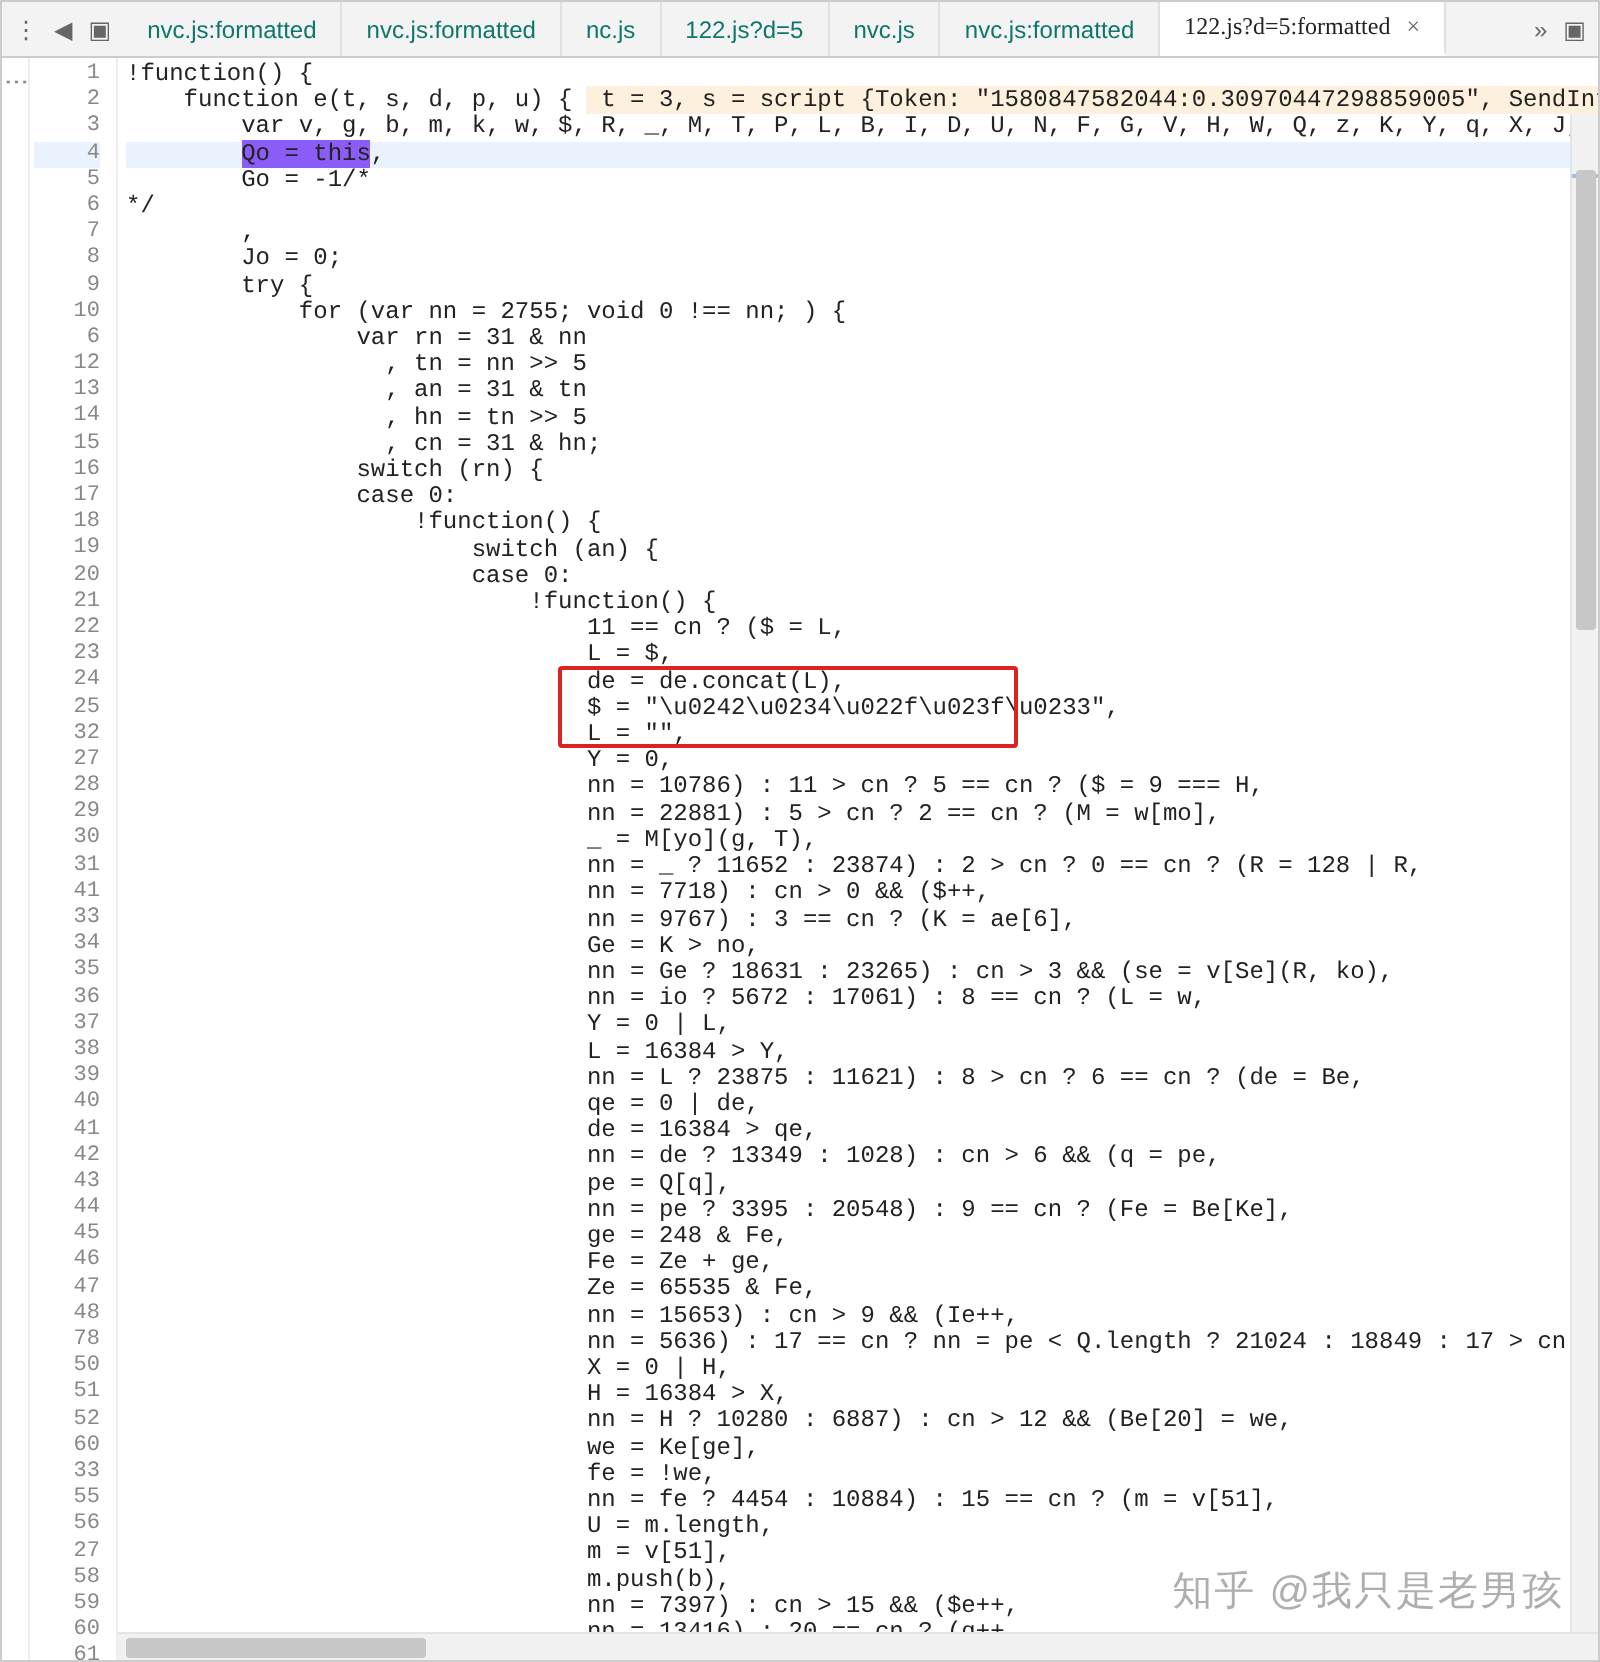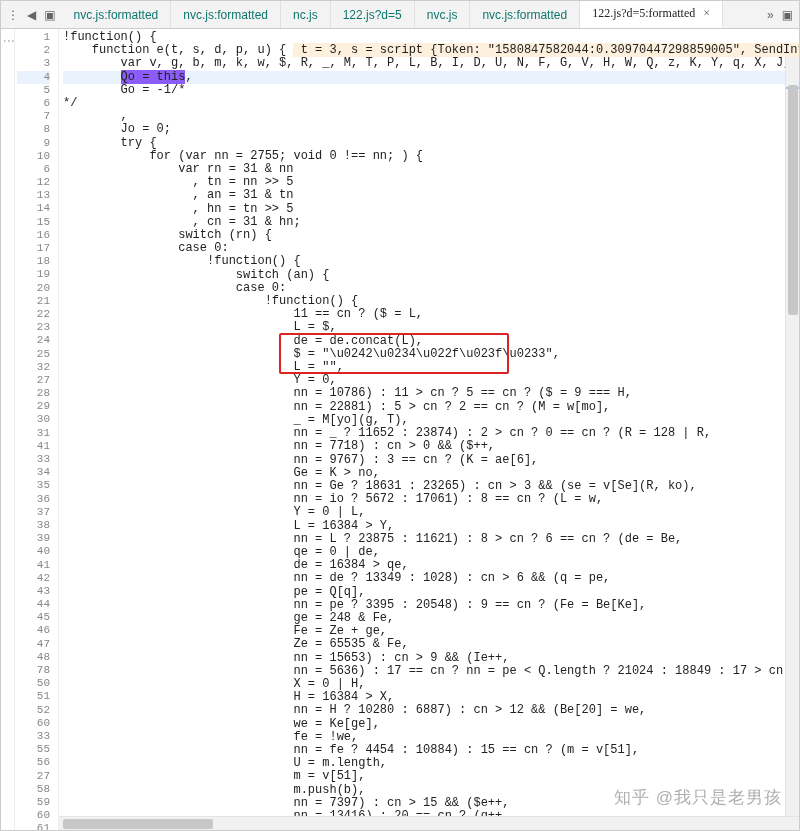--- a/index.html
+++ b/index.html
@@ -21,21 +21,21 @@
   .hl-exec { background: #fdf0dd; display: inline; }
   .hl-select { background: #8b5cf6; display: inline; }
   .hl-line { background: #eaf2fd; display: block; width: 100%; }
   .hl-gutter { background: #eaf2fd; }
   .redbox { position: absolute; border: 2px solid #d22; border-radius: 2px; pointer-events: none; }
   .hscrolltrack { position: absolute; bottom: 0; left: 58px; right: 0; height: 14px; background: #f1f1f1; border-top: 1px solid #e4e4e4; }
   .hscrollthumb { position: absolute; top: 2px; left: 4px; width: 150px; height: 10px; background: #c7c7c7; border-radius: 2px; }
   .vscrolltrack { position: absolute; top: 28px; right: 0; bottom: 14px; width: 14px; background: #f1f1f1; border-left: 1px solid #e4e4e4; }
   .vscrollthumb { position: absolute; left: 2px; top: 28px; width: 10px; height: 230px; background: #c7c7c7; border-radius: 2px; }
   .vscroll-mark { position: absolute; left: 0; right: 0; height: 2px; background: #9fbfe8; }
-  .watermark { position: absolute; right: 18px; bottom: 22px; font-family: "Segoe UI", Arial, sans-serif; font-size: 17px; color: rgba(140,140,140,0.7); pointer-events: none; letter-spacing: 1px; }
+  .watermark { position: absolute; right: 18px; bottom: 22px; font-family: "Segoe UI", Arial, sans-serif; font-size: 20px; color: rgba(140,140,140,0.7); pointer-events: none; letter-spacing: 1px; }
 </style>
 </head>
 <body>
 
 <div class="root">
 
   <div class="tabbar">
     <div class="left-icons">
       <span>⋮</span>
       <span>◀</span>

